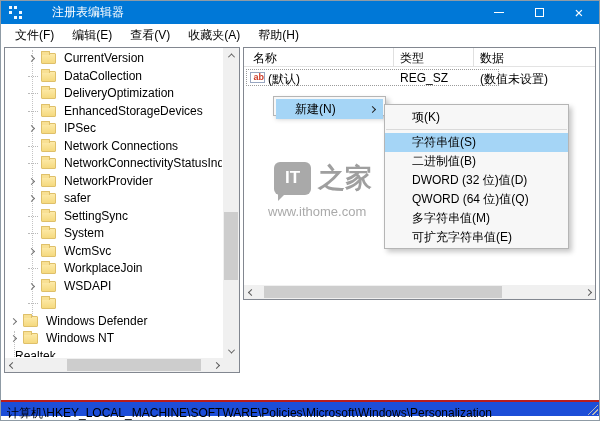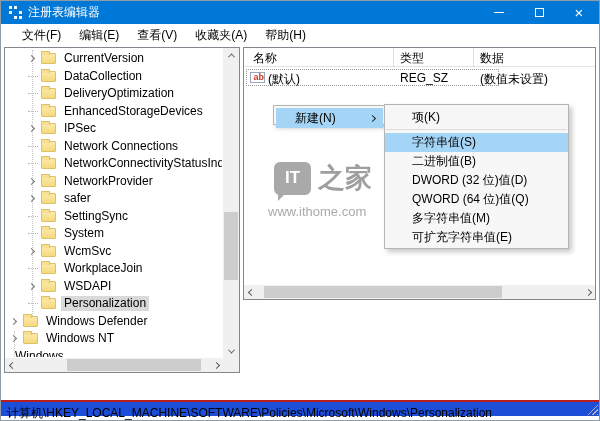--- a/index.html
+++ b/index.html
@@ -5,29 +5,29 @@
   * { margin:0; padding:0; box-sizing:border-box; }
   html,body { width:600px; height:421px; }
   body { font-family:"Liberation Sans", sans-serif; font-size:12px; color:#000; background:#fff; }
 
   .window { position:relative; width:600px; height:421px; background:#fff; border:1px solid #8f9ba5; overflow:hidden; }
 
   
   .titlebar { position:absolute; left:0; top:0; right:0; height:23px; background:#0078D7; display:flex; align-items:center; color:#fff; }
   .app-icon { width:13px; height:13px; margin:0 6px 0 8px; position:relative; }
   .app-icon .dot { position:absolute; width:3px; height:3px; background:#fff; opacity:.95; }
-  .title-text { font-size:12px; color:#fff; white-space:nowrap; }
+  .title-text { font-size:12px; color:#fff; white-space:nowrap;margin-left:24px; }
   .win-controls { position:absolute; right:0; top:0; height:23px; display:flex; }
   .win-btn { width:40px; height:23px; display:flex; align-items:center; justify-content:center; }
   .glyph-min { width:10px; height:1px; background:#fff; }
   .glyph-max { width:9px; height:9px; border:1px solid #fff; }
   .glyph-close { color:#fff; font-size:15px; line-height:1; }
 
   
-  .menubar { position:absolute; left:0; top:23px; right:0; height:22px; background:#fff; display:flex; align-items:center; padding-left:12px; }
+  .menubar { position:absolute; left:0; top:23px; right:0; height:22px; background:#fff; display:flex; align-items:center; padding-left:5px; }
   .menu-item { padding:3px 9px; font-size:12px; white-space:nowrap; }
 
   
   .tree-panel { position:absolute; left:3px; top:46px; width:236px; height:326px; border:1px solid #828790; background:#fff; }
   .right-panel { position:absolute; left:242px; top:46px; width:353px; height:253px; border:1px solid #828790; background:#fff; }
 
   
   .tree-rows { position:absolute; left:1px; top:2px; right:17px; bottom:15px; overflow:hidden; }
   .tree-row { height:17.5px; display:flex; align-items:center; white-space:nowrap; position:relative; }
   .sp2 { width:20px; flex:0 0 auto; } .sp1 { width:2px; flex:0 0 auto; } .sp0 { width:6px; flex:0 0 auto; }
@@ -65,21 +65,21 @@
   
   .watermark { position:absolute; left:22px; top:112px; width:200px; color:#a5a5a5; z-index:1; }
   .wm-row { display:flex; align-items:center; }
   .wm-logo { width:37px; height:33px; background:#a9a9a9; border-radius:6px; color:#fff; font-weight:bold; font-size:17px; display:flex; align-items:center; justify-content:center; position:relative; margin-left:8px; }
   .wm-logo::after { content:""; position:absolute; left:4px; bottom:-6px; border:5px solid transparent; border-top-color:#a9a9a9; border-left-color:#a9a9a9; }
   .wm-brand { font-size:27px; font-weight:bold; color:#9f9f9f; margin-left:7px; font-family:"Liberation Serif", serif; }
   .wm-url { font-size:13px; color:#aaa; margin-top:8px; margin-left:2px; }
 
   
   .menu { position:absolute; background:#f7f7f7; border:1px solid #b5b5b5; box-shadow:3px 3px 5px rgba(0,0,0,.22); z-index:20; }
-  .ctx-parent { left:272px; top:104px; width:113px; height:20px; padding:2px; }
+  .ctx-parent { left:272px; top:95px; width:113px; height:20px; padding:2px; }
   .ctx-parent-item { height:20px; display:flex; align-items:center; position:relative; }
   .ctx-parent-item .lbl { margin-left:19px; }
   .m-arrow { position:absolute; right:8px; width:5px; height:5px; border-top:1px solid #222; border-right:1px solid #222; transform:rotate(45deg); }
   .ctx-sub { left:383px; top:103px; width:185px; height:145px; padding-top:3px; }
   .sub-item { height:19px; display:flex; align-items:center; padding-left:27px; white-space:nowrap; }
   .sub-sep { border-top:1px solid #dadada; margin:2px 1px 3px 1px; }
   .hl { background:#a5d5f6; }
 
   
   .statusbar { position:absolute; left:0; right:0; top:399px; height:16px; background:#1d4ed8; border-top:2px solid #b91c1c; }
@@ -239,41 +239,40 @@
           </div>
           <div class="folder"></div>
           <span class="tree-label">WSDAPI</span>
         </div>
         <div class="tree-row">
           <div class="sp2"></div>
           <div class="slot">
             <div class="dash"></div>
           </div>
           <div class="folder"></div>
-          <span class="tree-label sel">Personalization</span>
         </div>
         <div class="tree-row">
           <div class="sp1"></div>
           <div class="slot">
             <div class="chev"></div>
           </div>
           <div class="folder"></div>
           <span class="tree-label">Windows Defender</span>
         </div>
         <div class="tree-row">
           <div class="sp1"></div>
           <div class="slot">
             <div class="chev"></div>
           </div>
           <div class="folder"></div>
           <span class="tree-label">Windows NT</span>
         </div>
         <div class="tree-row">
           <div class="sp0"></div>
-          <span class="tree-label">Windows</span>
+          <span class="tree-label">Realtek</span>
         </div>
       </div>
     <div class="sb tree-vsb">
       <div class="sb-arrow" style="top:0;left:1px;">
           <div class="sa sa-up"></div>
         </div>
       <div class="sb-thumb" style="left:1px;width:14px;top:164px;height:68px;"></div>
       <div class="sb-arrow" style="bottom:0;left:1px;">
           <div class="sa sa-down"></div>
         </div>

